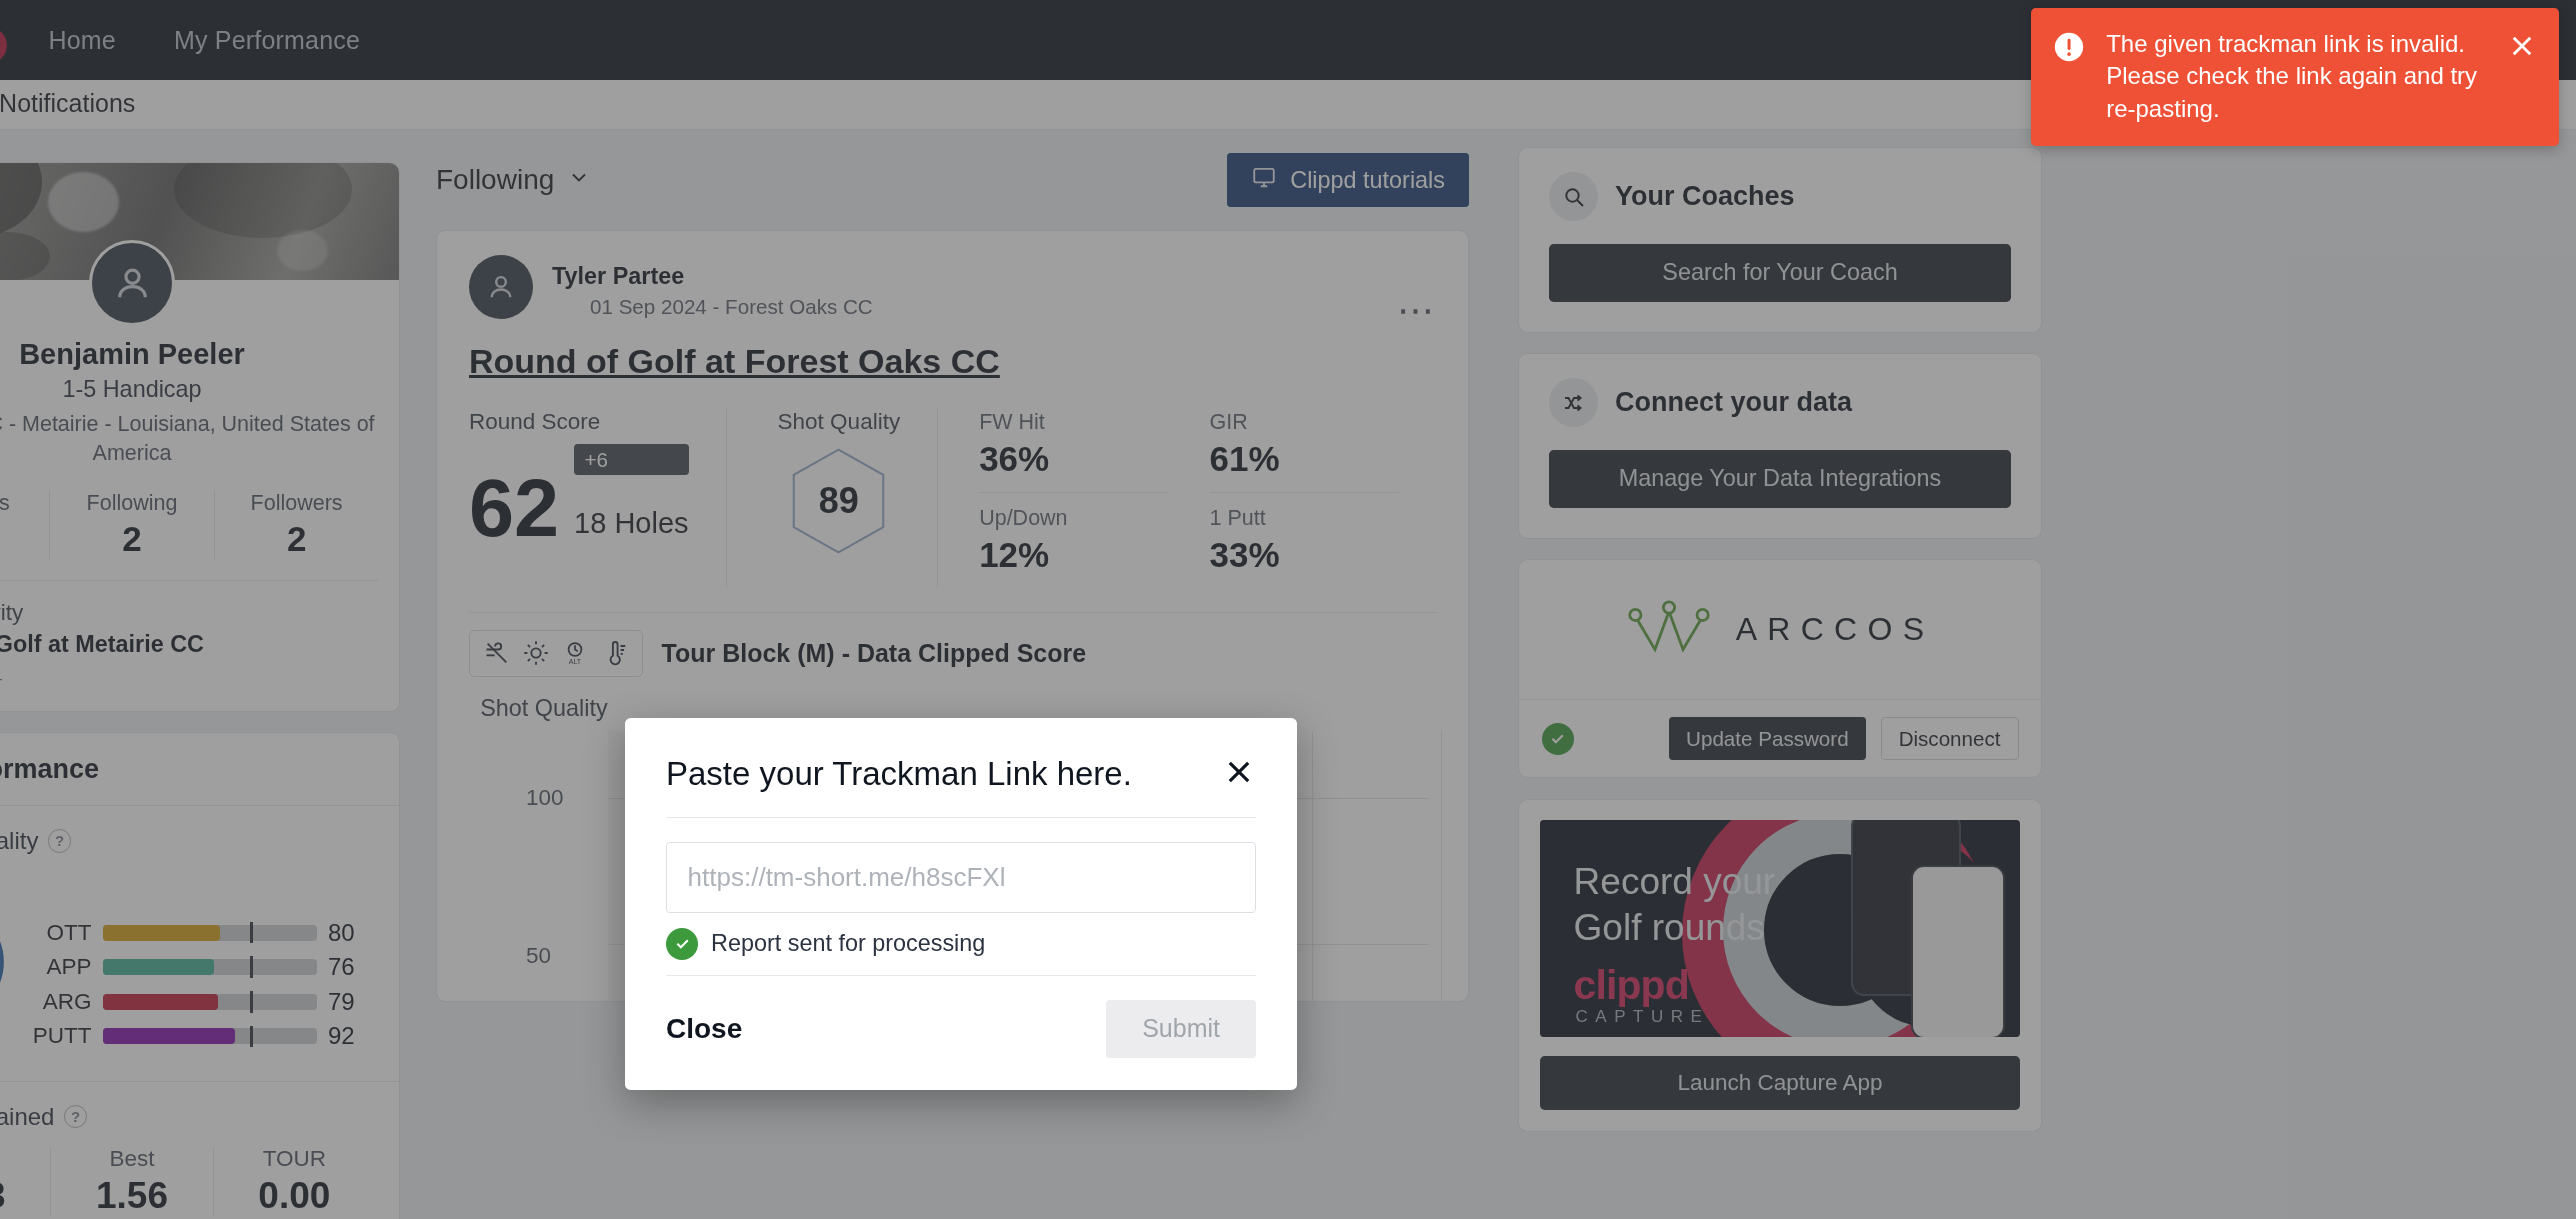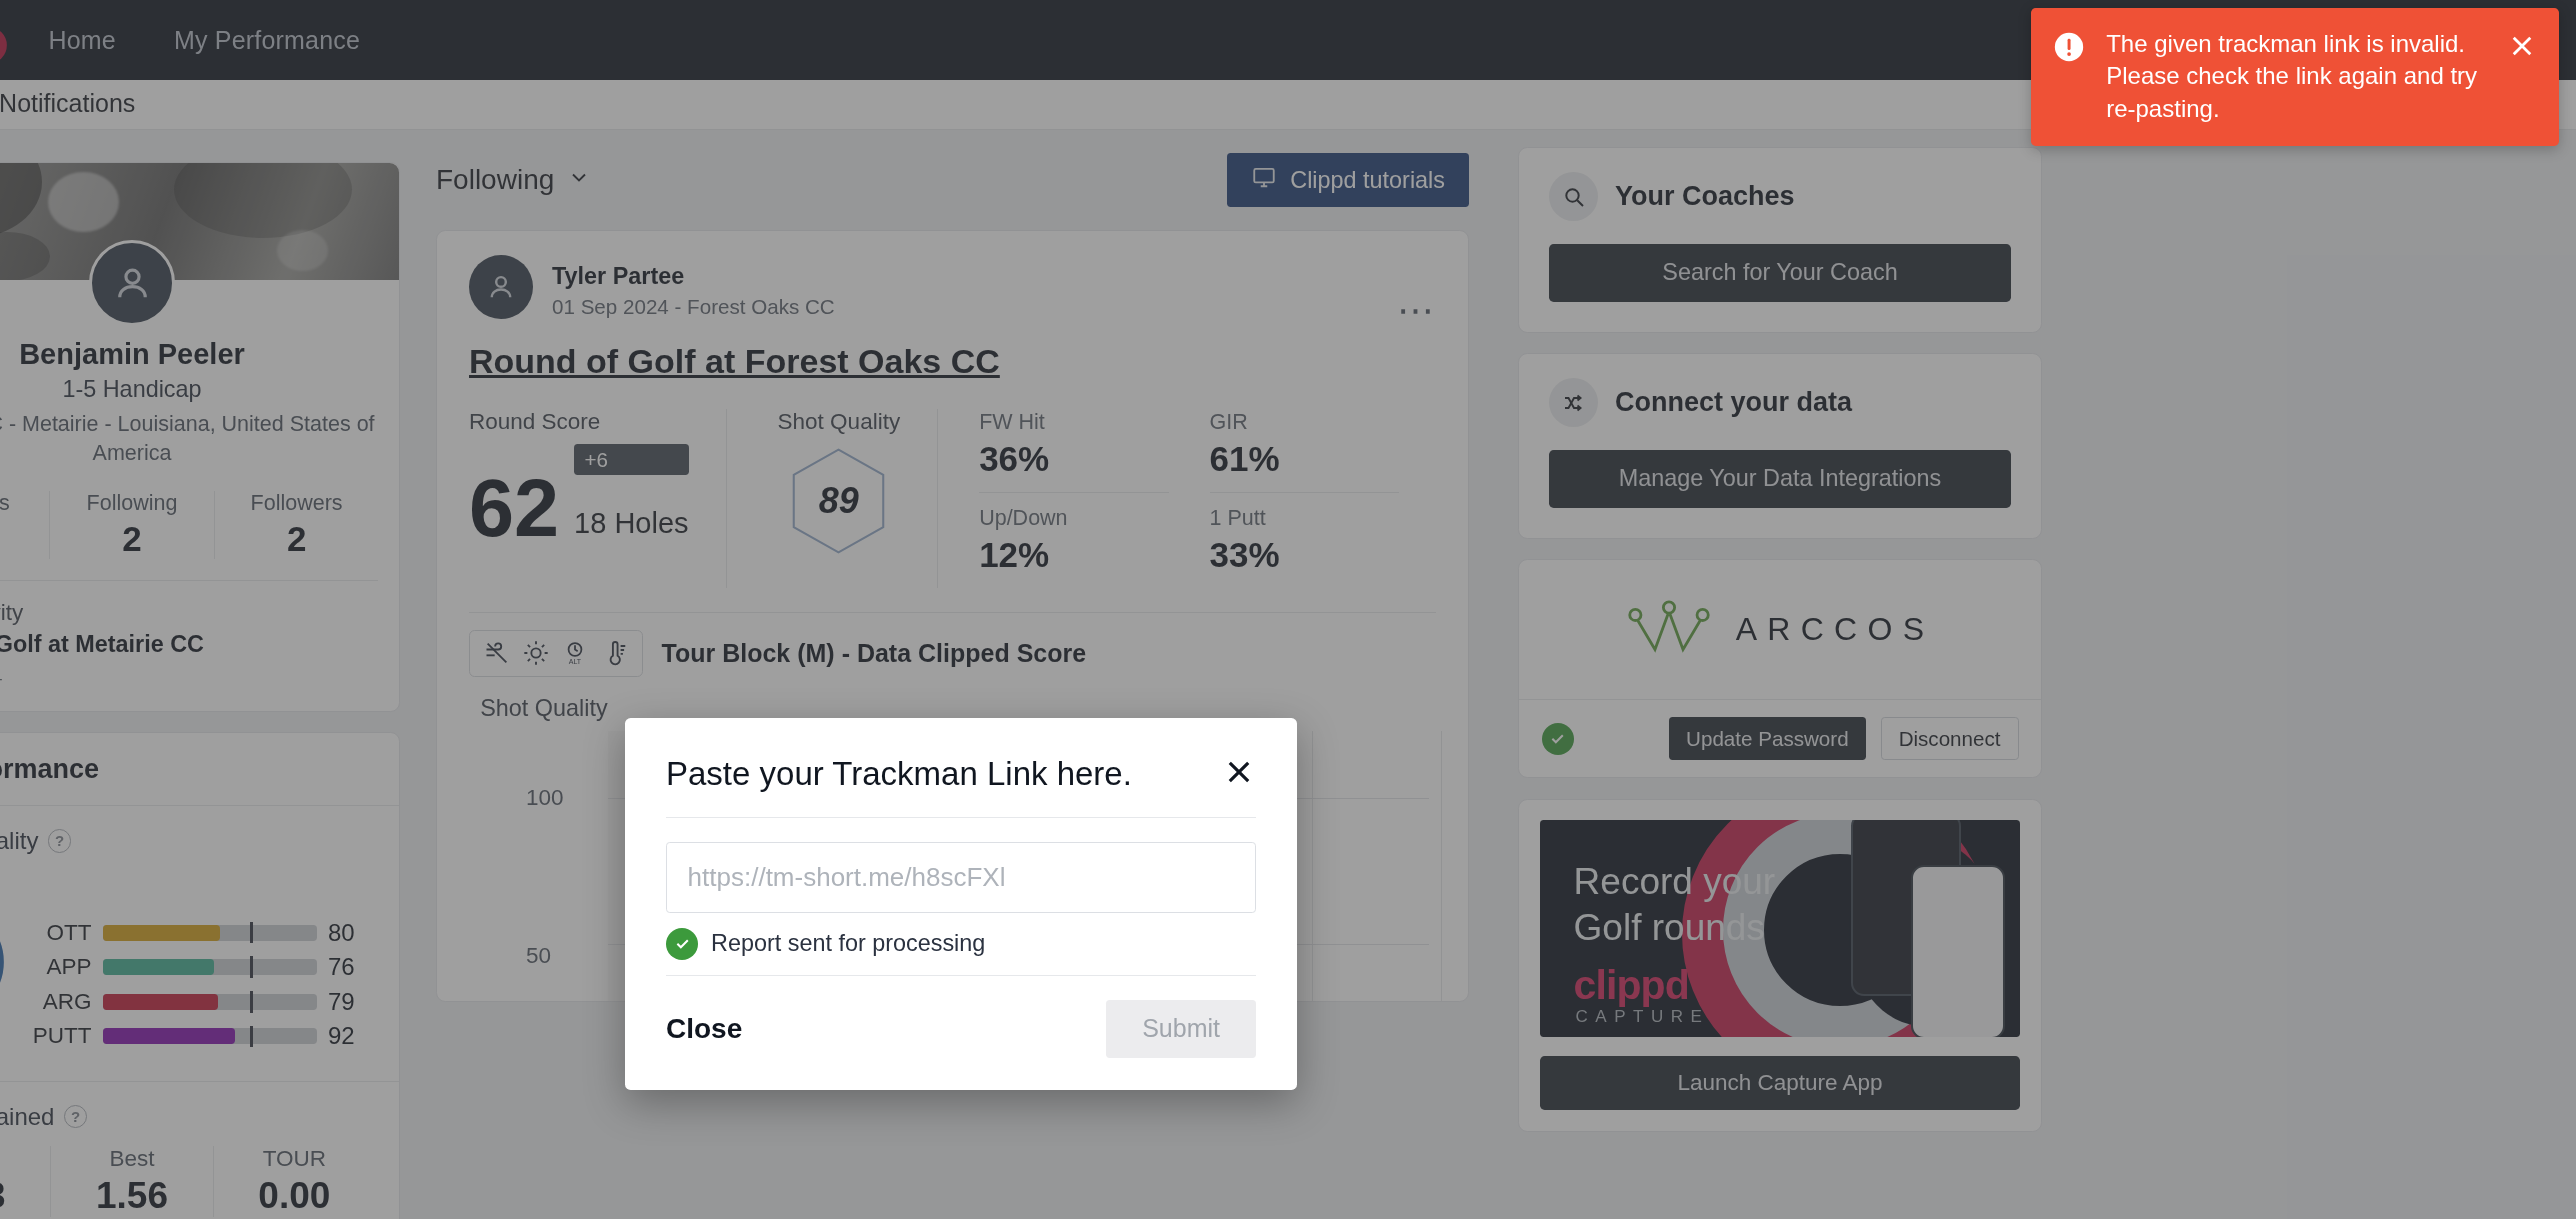--- a/index.html
+++ b/index.html
@@ -124,36 +124,36 @@
     margin-left:auto; background:#1d3c73; color:#fff; border:none; border-radius:3.7px;
     height: 54px; padding: 0 24px; display:flex; align-items:center; gap:13px;
     font-size:23.4px; cursor:pointer; font-family:inherit;
   }
   .post-card { margin-top: 17px; }
   .post-head { display:flex; align-items:flex-end; padding: 24px 32px 0; }
   .post-avatar { width:64px; height:64px; border-radius:50%; background:#323d4b;
                  display:flex; align-items:center; justify-content:center; flex:none; }
   .post-meta { margin-left: 19px; }
   .post-author { font-size:23.4px; font-weight:700; color:#101620; }
-  .post-sub { font-size:20.6px; color:#5b626d; margin-top:4.7px; }
+  .post-sub { font-size:20.6px; color:#5b626d; margin-top:4.7px;margin-left:38px; }
   .post-more { margin-left:auto; font-size:37px; color:#4d5560; letter-spacing:1.9px;
                line-height:.4; cursor:pointer; }
   .post-title { padding: 22.5px 32px 0; font-size:34px; font-weight:700; color:#101620;text-decoration:underline; }
   .stats-row { display:flex; align-items:stretch; margin: 28px 32px 0;
                border-bottom:0.9px solid #e6e8eb; padding-bottom: 24px; }
   .s-block { padding-right: 37px; }
   .s-block.mid { border-left:0.9px solid #e6e8eb; padding-left: 51px; text-align:center; }
   .s-block.right { border-left:0.9px solid #e6e8eb; padding-left: 41px; flex:1; }
   .s-lbl { font-size:22.5px; color:#3b424d; }
   .score-line { display:flex; align-items:flex-end; gap:15px; margin-top: 9.4px; }
   .score-num { font-size:81px; font-weight:700; color:#101620; line-height:.92; }
   .score-badge { background:#424a55; color:#fff; font-size:20.6px; border-radius:3.7px;
                  padding: 3.7px 10.3px; margin-bottom: 32px; }
   .score-holes { font-size:29px; color:#1b1f26; margin-bottom: 5.6px; }
-  .hexwrap { position:relative; width:101px; height:110px; margin: 11.2px auto 0; font-style: italic; }
+  .hexwrap { position:relative; width:101px; height:110px; margin: 11.2px auto 0; }
   .hexwrap .hv { position:absolute; inset:0; display:flex; align-items:center;
                  justify-content:center; font-size:36px; font-weight:700; color:#101620; }
   .mini-grid { display:grid; grid-template-columns: 1fr 1fr; column-gap: 41px; }
   .mini-cell { padding: 1.9px 0 13px; }
   .mini-cell.b { border-top:0.9px solid #e6e8eb; padding-top: 13px; }
   .mini-l { font-size:21.5px; color:#5b626d; }
   .mini-v { font-size:35px; font-weight:700; color:#101620; margin-top:3.7px; }
 
   .tabs-row { display:flex; align-items:center; gap:19px; padding: 17px 32px 0; }
   .cond-group { display:flex; align-items:center; gap:11.2px; border:0.9px solid #d6d9de;

